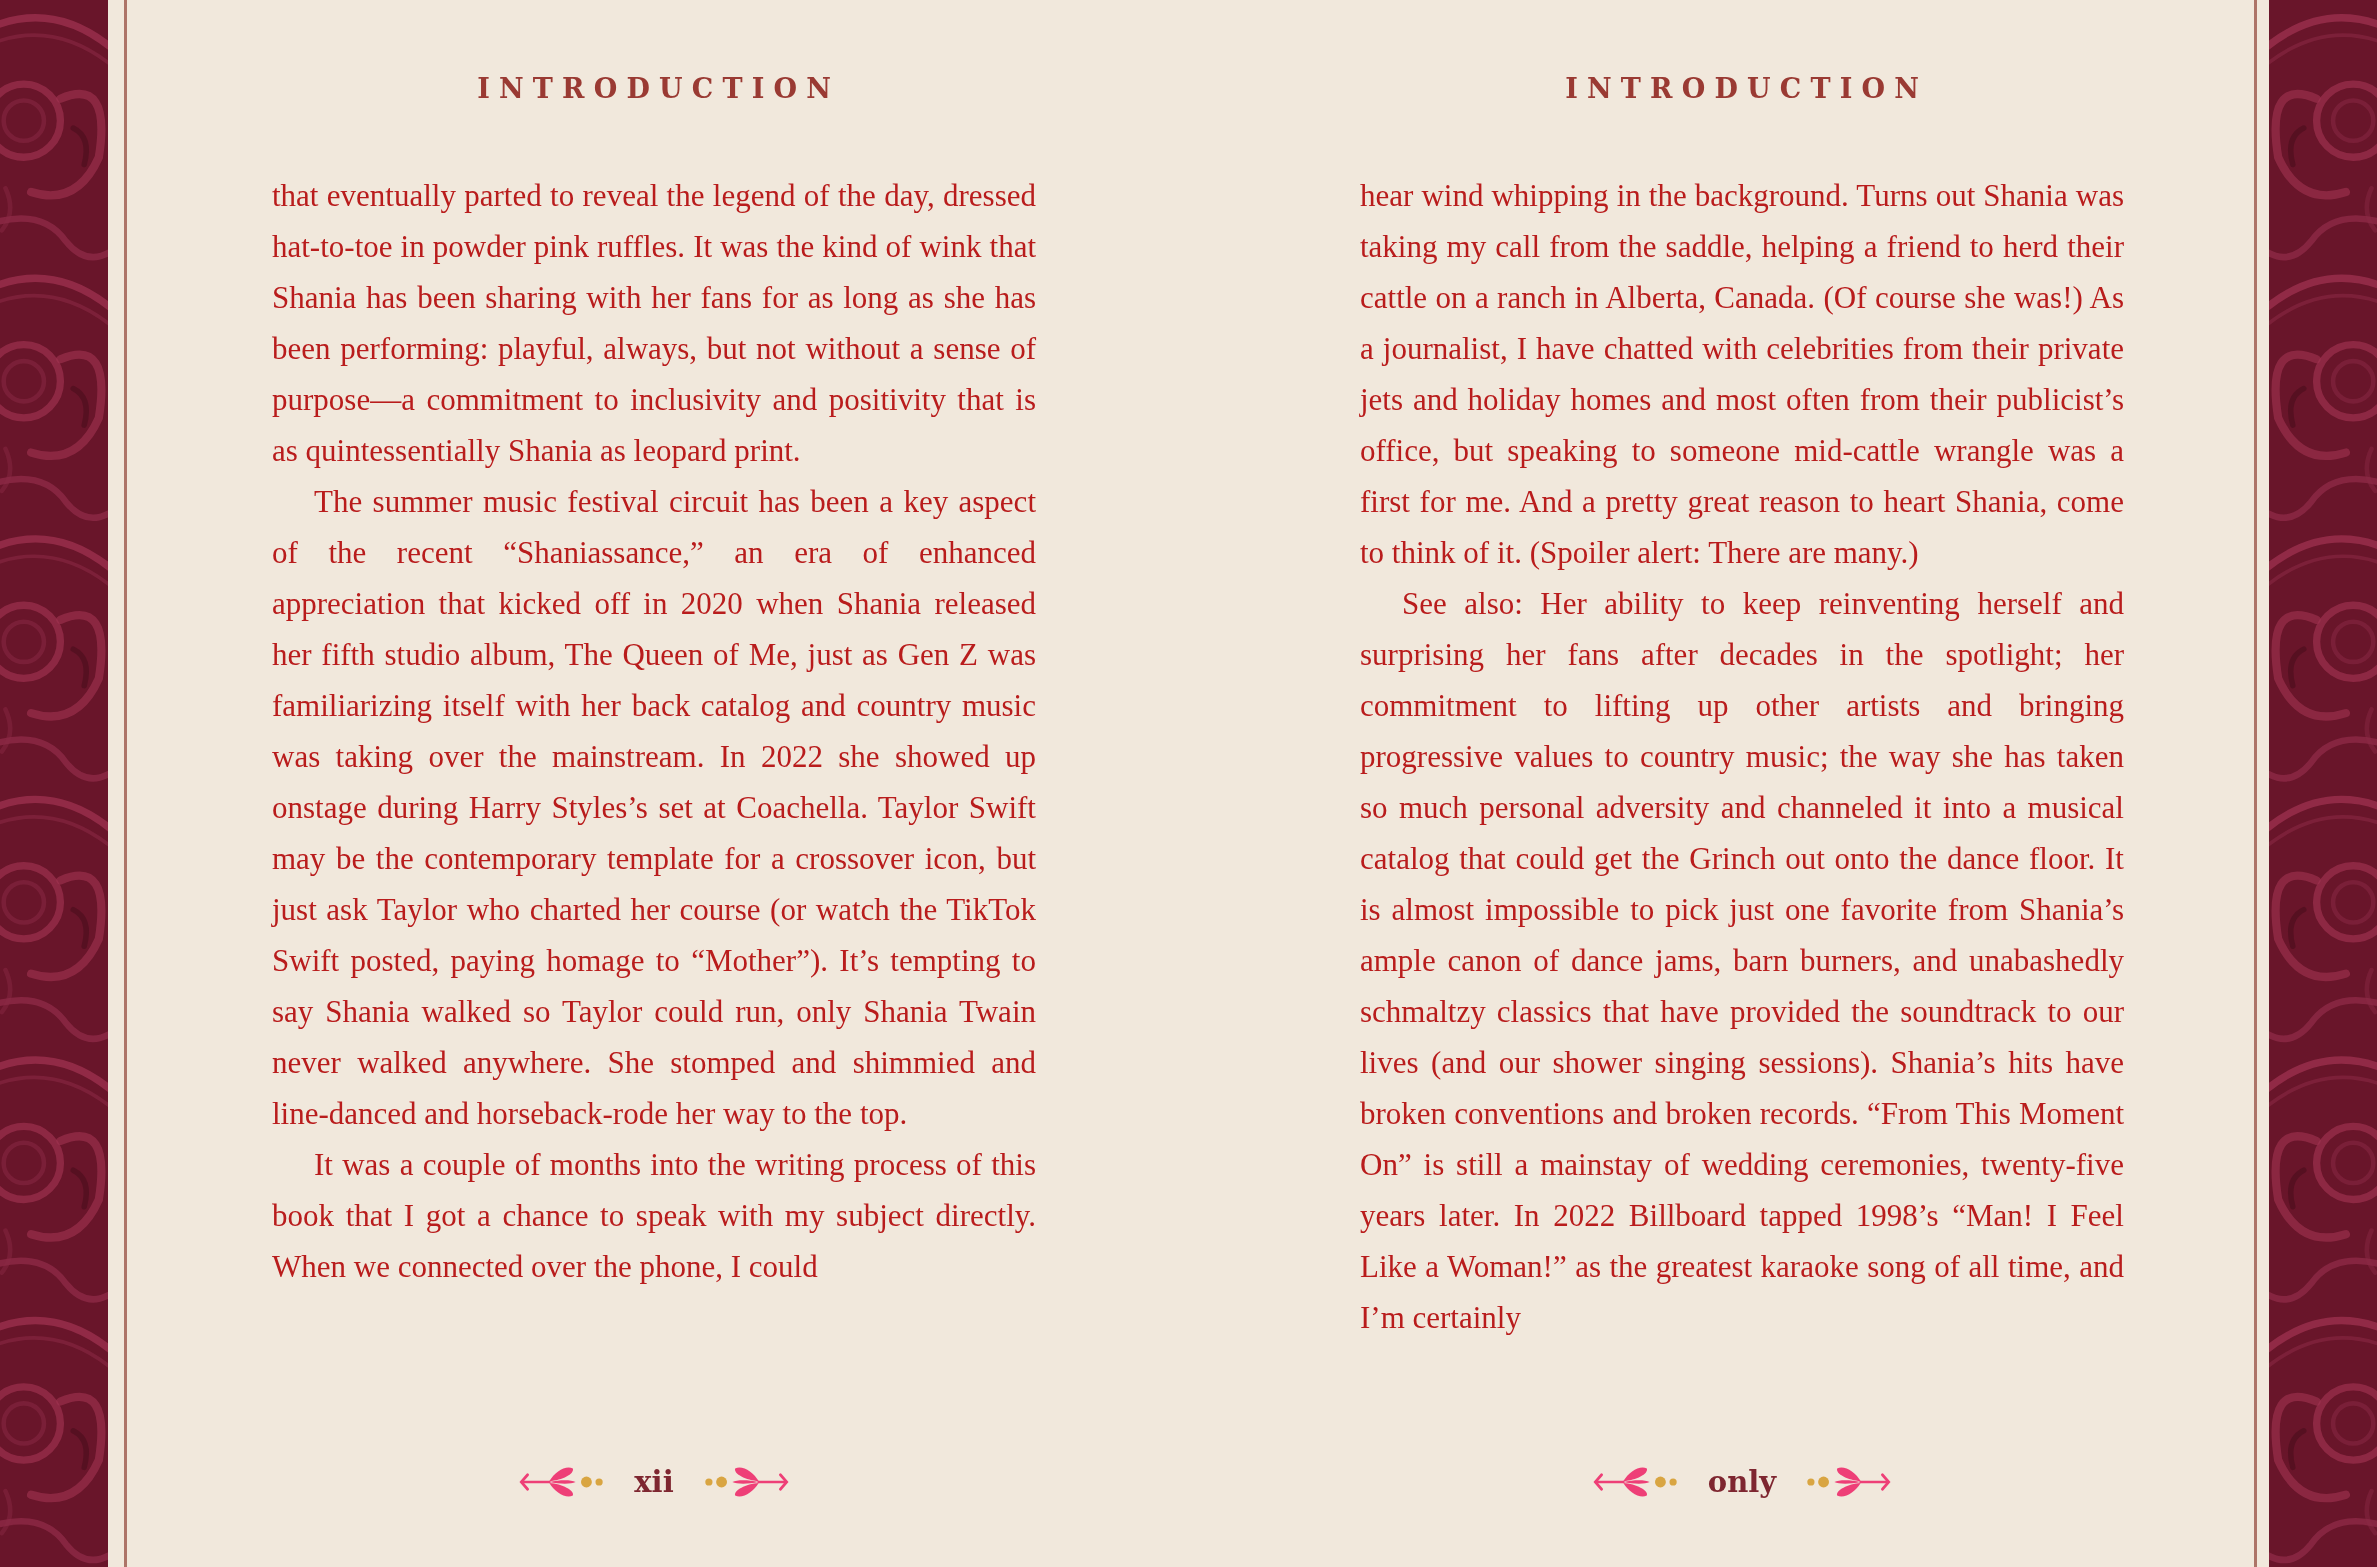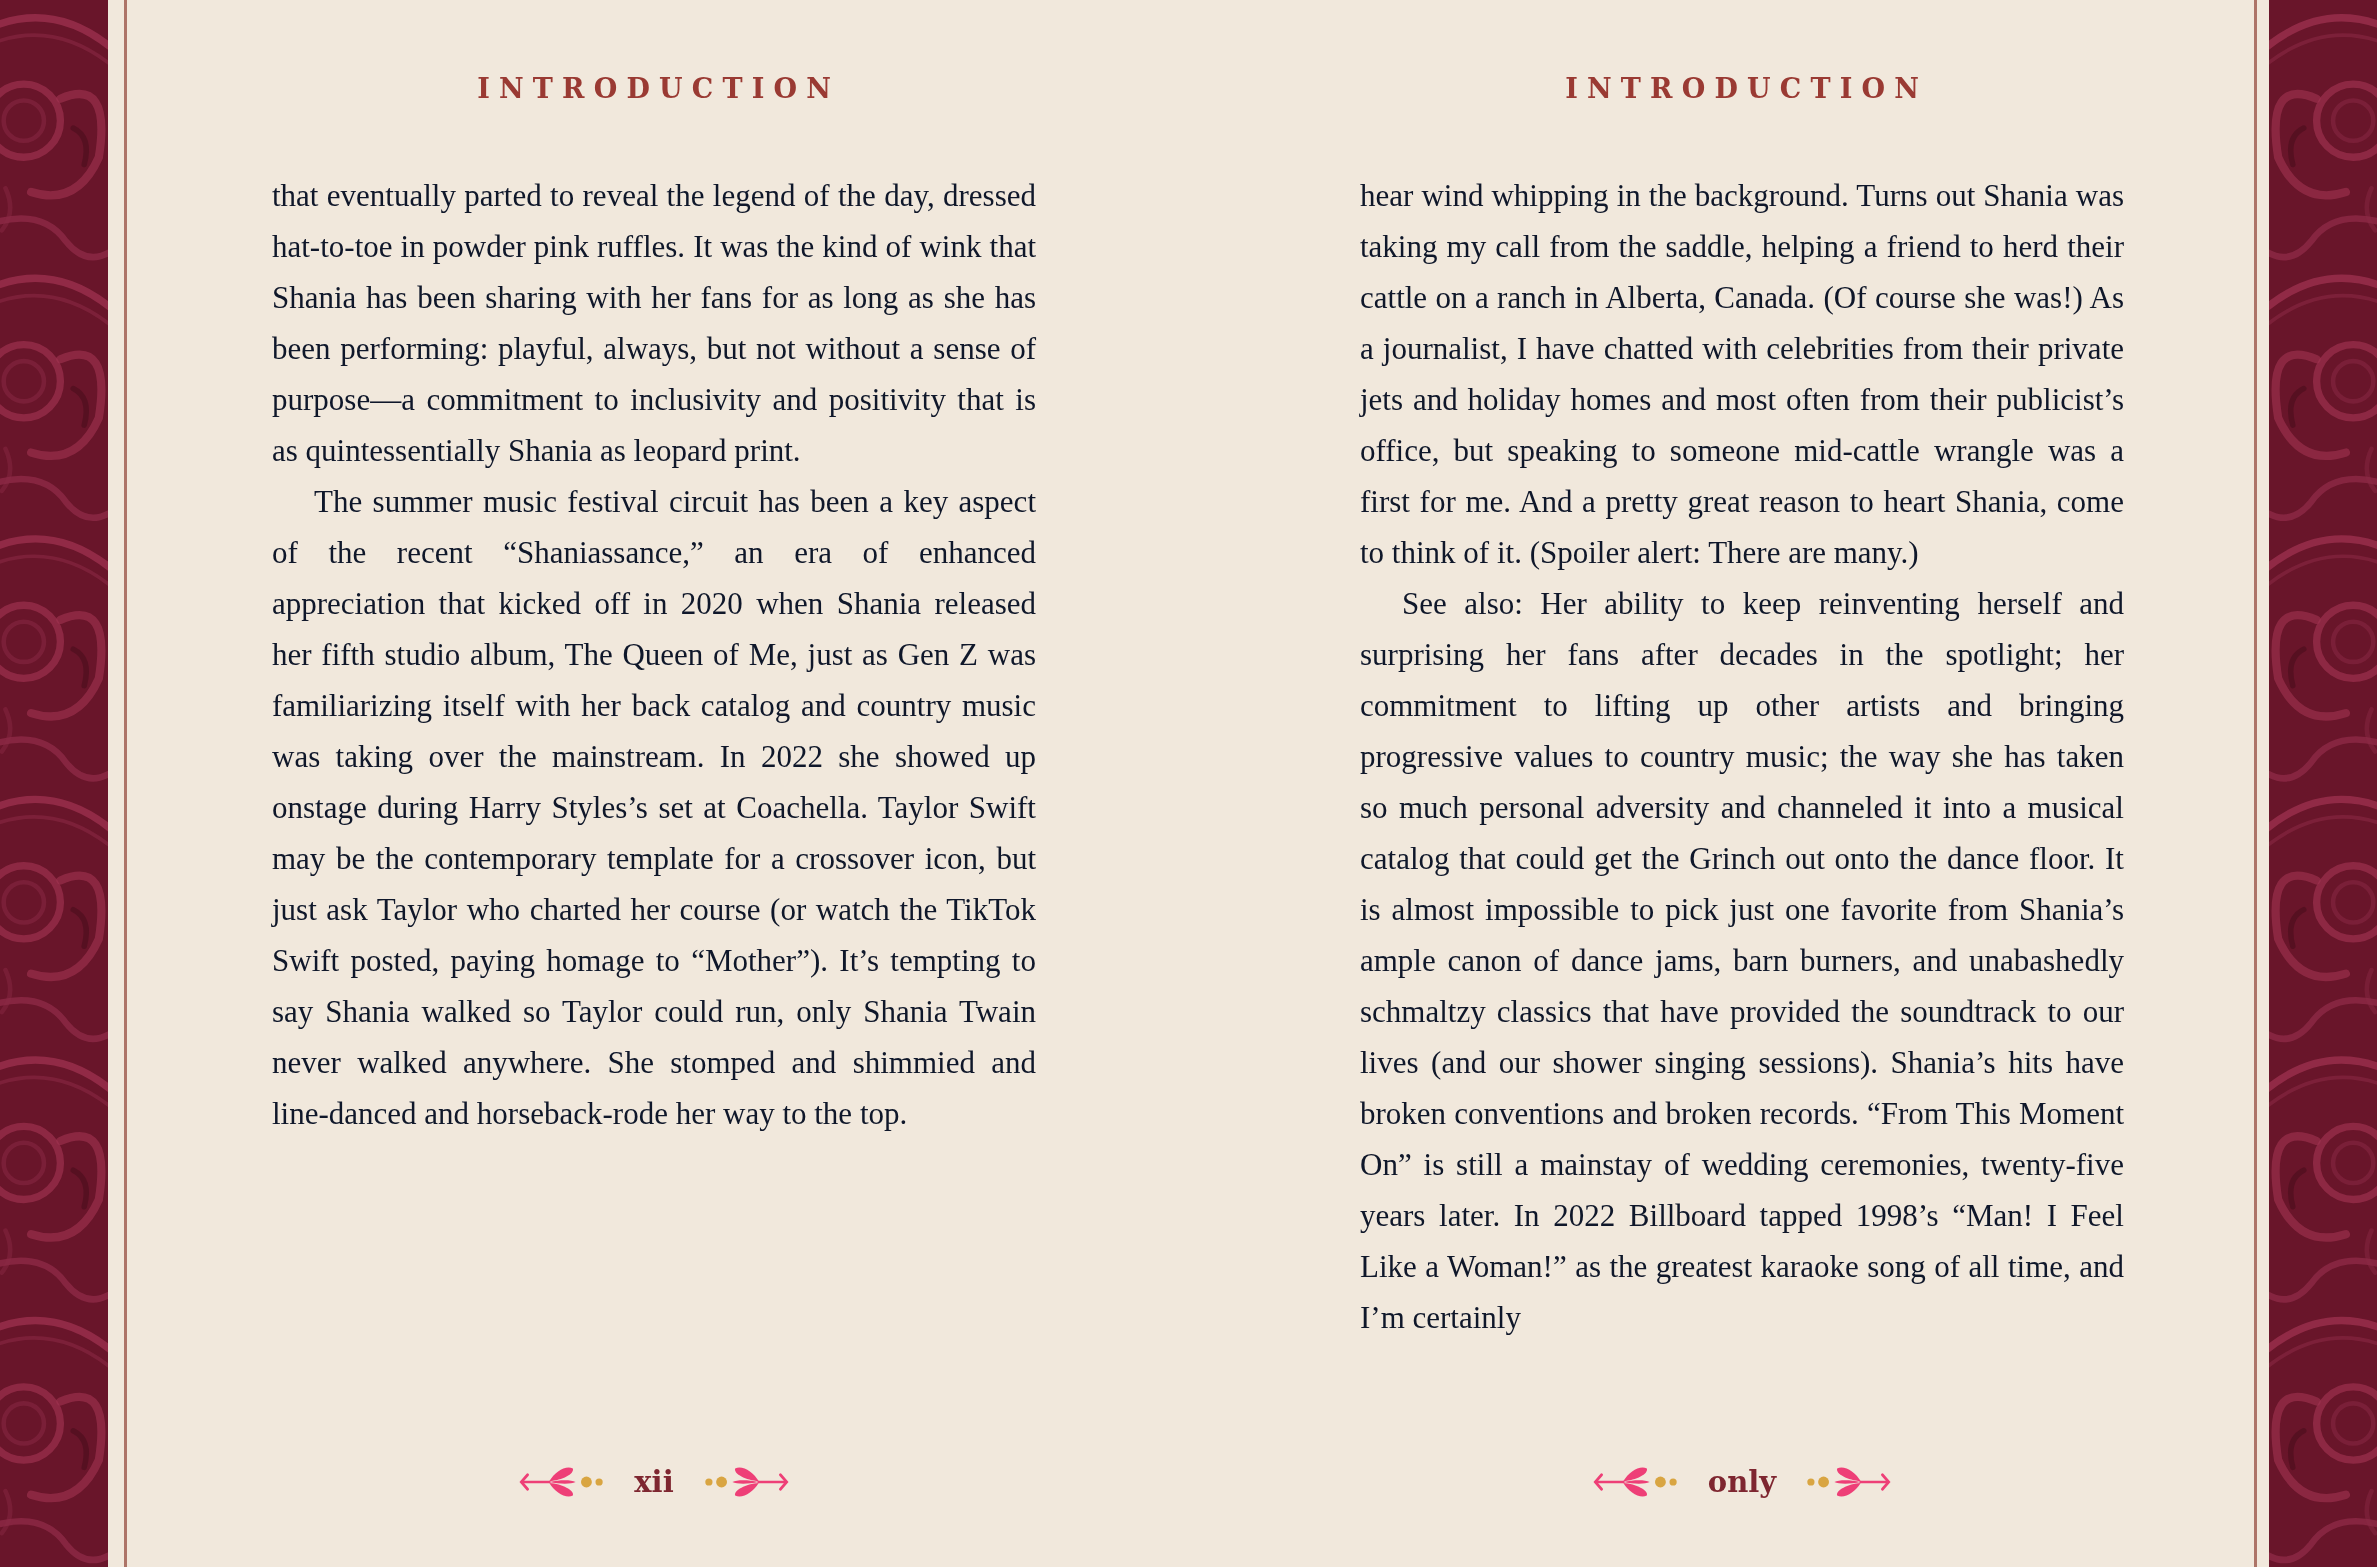--- a/index.html
+++ b/index.html
@@ -32,21 +32,21 @@
     margin:0;text-align:center;
     font-family:"DejaVu Serif", serif;
     font-size:27px;font-weight:700;
     letter-spacing:0.34em;text-indent:0.34em;
     color:#9a3a33;
   }
 
   .body-text{
     position:absolute;top:170px;left:0;width:764px;
     font-size:31px;line-height:51px;
-    color:#0f172a;
+    color:#b91c1c;
     text-align:justify;
   }
   .body-text p{margin:0;}
   .body-text p.indent{text-indent:42px;}
   .body-text .italic{}
 
   .folio-row{
     position:absolute;top:1458px;left:0;width:100%;height:48px;
     display:flex;align-items:center;justify-content:center;gap:28px;
   }
@@ -104,20 +104,21 @@
   </svg>
 
   <div class="rule rule-left"></div>
   <div class="rule rule-right"></div>
 
   <section class="page page-left">
     <h2 class="running-head">INTRODUCTION</h2>
     <div class="body-text">
         <p><span>that eventually parted to reveal the legend of the day, dressed hat-to-toe in powder pink ruffles. It was the kind of wink that Shania has been sharing with her fans for as long as she has been performing: playful, always, but not without a sense of purpose—a commitment to inclusivity and positivity that is as quintessentially Shania as leopard print.</span></p>
         <p class="indent"><span>The summer music festival circuit has been a key aspect of the recent “Shaniassance,” an era of enhanced appreciation that kicked off in 2020 when Shania released her fifth studio album, </span><span class="italic">The Queen of Me</span><span>, just as Gen Z was familiarizing itself with her back catalog and country music was taking over the mainstream. In 2022 she showed up onstage during Harry Styles’s set at Coachella. Taylor Swift may be the contemporary template for a crossover icon, but just ask Taylor who charted her course (or watch the TikTok Swift posted, paying homage to “Mother”). It’s tempting to say Shania walked so Taylor could run, only Shania Twain never walked anywhere. She stomped and shimmied and line-danced and horseback-rode her way to the top.</span></p>
+        <p class="indent"><span>It was a couple of months into the writing process of this book that I got a chance to speak with my subject directly. When we connected over the phone, I could</span></p>
       </div>
     <footer class="folio-row">
       <svg class="ornament" width="88" height="38" viewBox="0 0 96 42">
         <path d="M10 13 L3 21 L10 29" stroke="#ee3f77" stroke-width="3" fill="none" stroke-linecap="round"></path>
         <path d="M4 21 L34 21" stroke="#ee3f77" stroke-width="3" fill="none" stroke-linecap="round"></path>
         <path d="M34 20 C40 10 52 2 60 6 C62 12 48 19 34 20 Z" fill="#ee3f77"></path>
         <path d="M34 21 C46 18.5 58 18.5 63 21 C58 23.5 46 23.5 34 21 Z" fill="#ee3f77"></path>
         <path d="M34 22 C40 32 52 40 60 36 C62 30 48 23 34 22 Z" fill="#ee3f77"></path>
         <circle cx="75" cy="21" r="6" fill="#d9a542"></circle>
         <circle cx="89" cy="21" r="4" fill="#d9a542"></circle>

